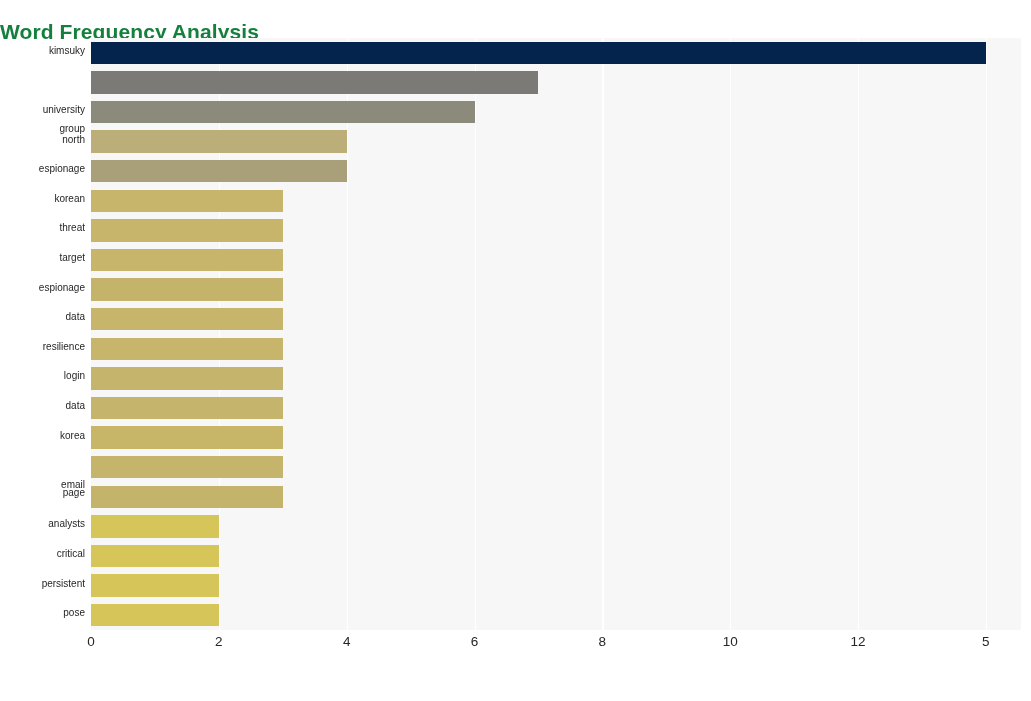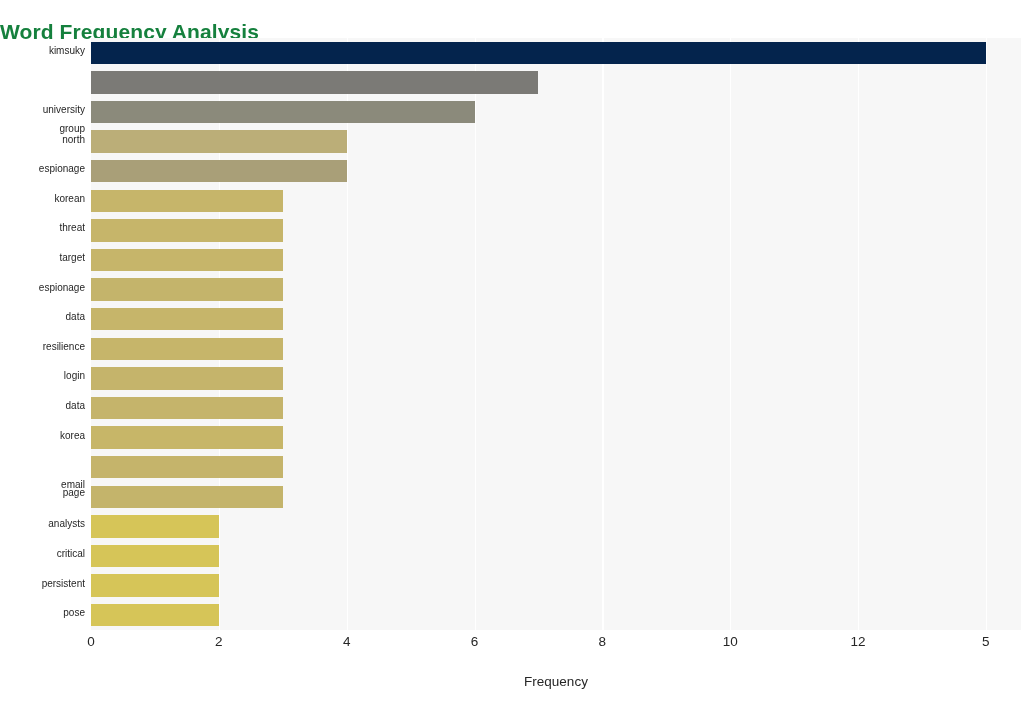--- a/index.html
+++ b/index.html
@@ -170,15 +170,14 @@
       <div class="x-tick" style="left: 91px;">0</div>
       <div class="x-tick" style="left: 218.835px;">2</div>
       <div class="x-tick" style="left: 346.67px;">4</div>
       <div class="x-tick" style="left: 474.505px;">6</div>
       <div class="x-tick" style="left: 602.34px;">8</div>
       <div class="x-tick" style="left: 730.175px;">10</div>
       <div class="x-tick" style="left: 858.01px;">12</div>
       <div class="x-tick" style="left: 985.845px;">5</div>
     </div>
 
-  <div id="x-axis-label">Frequency</div>
 
 </div>
 
 </body></html>

